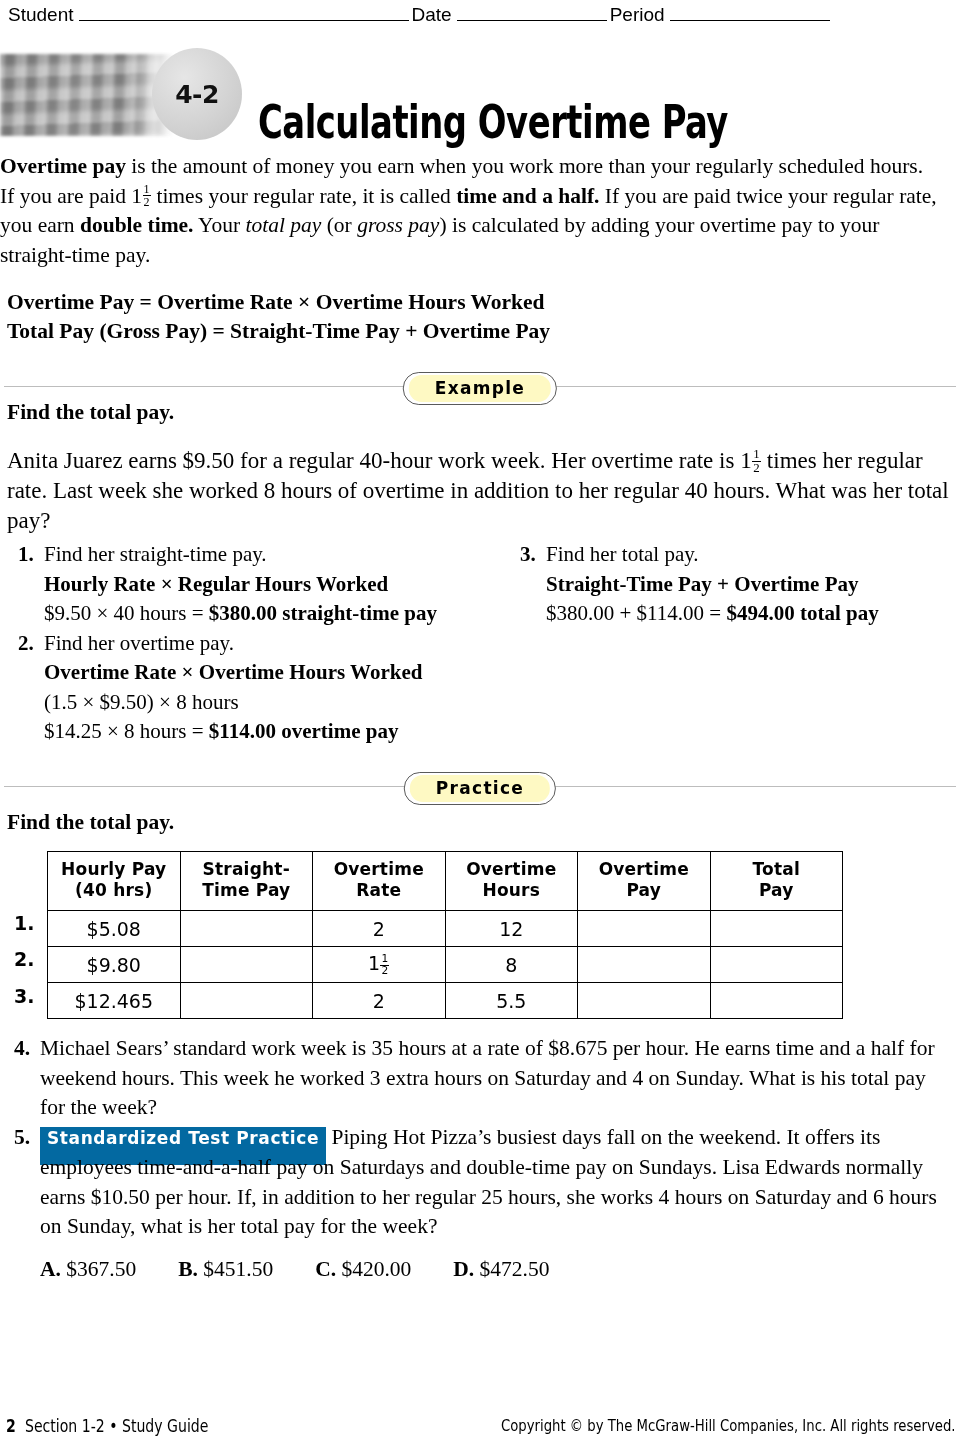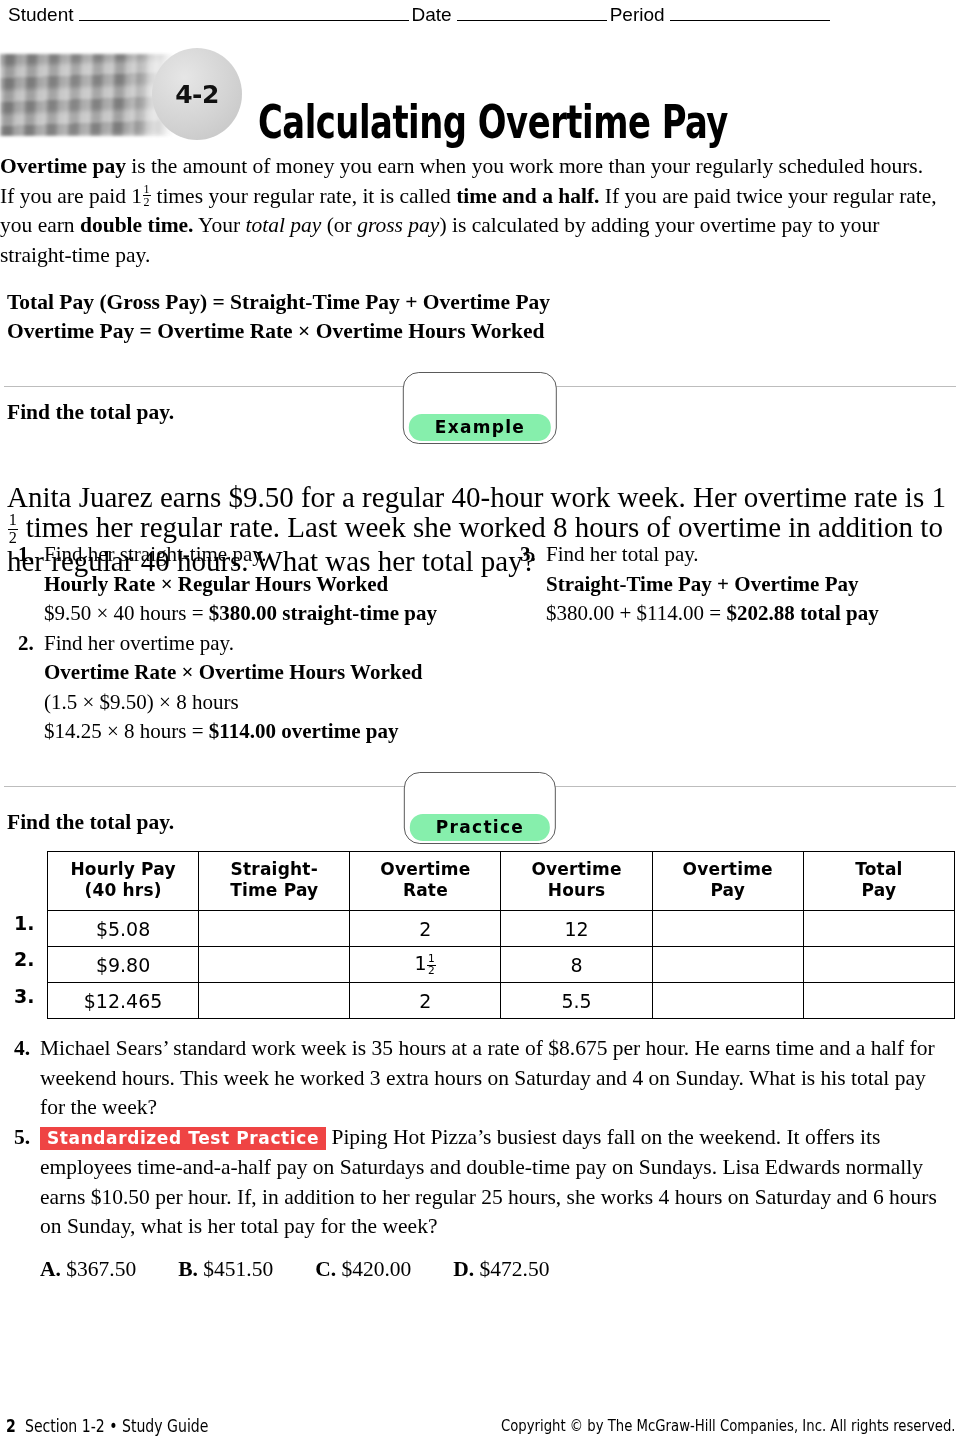--- a/index.html
+++ b/index.html
@@ -130,62 +130,60 @@
     position: absolute;
     left: 50%;
     transform: translateX(-50%);
     top: 0;
     padding: 2px 5px;
     background: #ffffff;
     border: 1.5px solid #5a5a5a;
     border-radius: 16px;
   }
   .pill-inner {
-    background: #86efac;
+    background: #fef9c3;
     border-radius: 13px;
     padding: 3px 26px 4px 26px;
     font-family: "DejaVu Sans", sans-serif;
     font-weight: bold;
     font-size: 17px;
     letter-spacing: 1.3px;
     color: #000;
     text-align: center;
-    margin-top: 39px;
   }
 
   .boldlead {
     position: absolute;
     left: 7px;
     font-weight: bold;
     font-size: 21.5px;
   }
   .exprob {
     position: absolute;
     left: 7px; top: 446px;
     width: 948px;
-    font-size: 29px;
+    font-size: 23px;
     line-height: 30px;
-    margin-top: 36px;
   }
 
   
   .steps { position: absolute; top: 540px; font-size: 21px; line-height: 29.5px; }
   .steps.left  { left: 18px;  width: 500px; }
   .steps.right { left: 520px; width: 436px; }
   .step { display: flex; margin-bottom: 0px; }
   .step .num { font-weight: bold; width: 26px; flex: 0 0 26px; }
   .step .body { flex: 1; }
   .step .body .f { font-weight: bold; }
   .step .body .ans { font-weight: bold; }
 
   
   .ptable {
     position: absolute;
     left: 47px; top: 851px;
-    width: 908px;
+    width: 796px;
     border-collapse: collapse;
     table-layout: fixed;
   }
   .ptable th, .ptable td {
     border: 1.6px solid #000;
     text-align: center;
     font-family: "DejaVu Sans", sans-serif;
   }
   .ptable th {
     font-weight: bold;
@@ -213,27 +211,27 @@
     position: absolute;
     left: 14px; top: 1034px;
     width: 942px;
     font-size: 21.5px;
     line-height: 29.5px;
   }
   .q { display: flex; }
   .q .num { font-weight: bold; width: 26px; flex: 0 0 26px; }
   .q .body { flex: 1; }
   .stp-label {
-    background: #ef4444;
+    background: #0369a1;
     color: #fff;
     font-family: "DejaVu Sans", sans-serif;
     font-weight: bold;
     font-size: 17px;
     letter-spacing: 0.6px;
-    padding: 1px 7px 2px 7px;
+    padding: 1px 7px 17px 7px;
     white-space: nowrap;
     margin-top: 44px;
   }
   .choices {
     margin-top: 13px;
     display: flex;
     font-size: 21.5px;
   }
   .choices .ch { margin-right: 42px; white-space: nowrap; }
   .choices .ch b { font-weight: bold; }
@@ -289,22 +287,22 @@
     <span>4-2</span>
   </div>
   <div class="banner-title">Calculating Overtime Pay</div>
 </div>
 
 <div class="intro">
   <b>Overtime pay</b><span> is the amount of money you earn when you work more than your regularly scheduled hours. If you are paid 1</span><span class="frac"><span class="n">1</span><span class="d">2</span></span><span> times your regular rate, it is called </span><b>time and a half.</b><span> If you are paid twice your regular rate, you earn </span><b>double time.</b><span> Your </span><i>total pay</i><span> (or </span><i>gross pay</i><span>) is calculated by adding your overtime pay to your straight-time pay.</span>
 </div>
 
 <div class="formulas">
+  <div>Overtime Pay = Overtime Rate × Overtime Hours Worked</div>
   <div>Total Pay (Gross Pay) = Straight-Time Pay + Overtime Pay</div>
-  <div>Overtime Pay = Overtime Rate × Overtime Hours Worked</div>
 </div>
 
 <div class="section-head" style="top:372px;">
   <div class="hr"></div>
   <div class="pill">
     <div class="pill-inner">Example</div>
   </div>
 </div>
 
 <div class="boldlead" style="top:400px;">Find the total pay.</div>
@@ -332,21 +330,21 @@
     </div>
   </div>
 </div>
 
 <div class="steps right">
   <div class="step">
     <div class="num">3.</div>
     <div class="body">
       <div>Find her total pay.</div>
       <div class="f">Straight-Time Pay + Overtime Pay</div>
-      <div><span>$380.00 + $114.00 = </span><span class="ans">$202.88 total pay</span></div>
+      <div><span>$380.00 + $114.00 = </span><span class="ans">$494.00 total pay</span></div>
     </div>
   </div>
 </div>
 
 <div class="section-head" style="top:772px;">
   <div class="hr"></div>
   <div class="pill">
     <div class="pill-inner">Practice</div>
   </div>
 </div>

